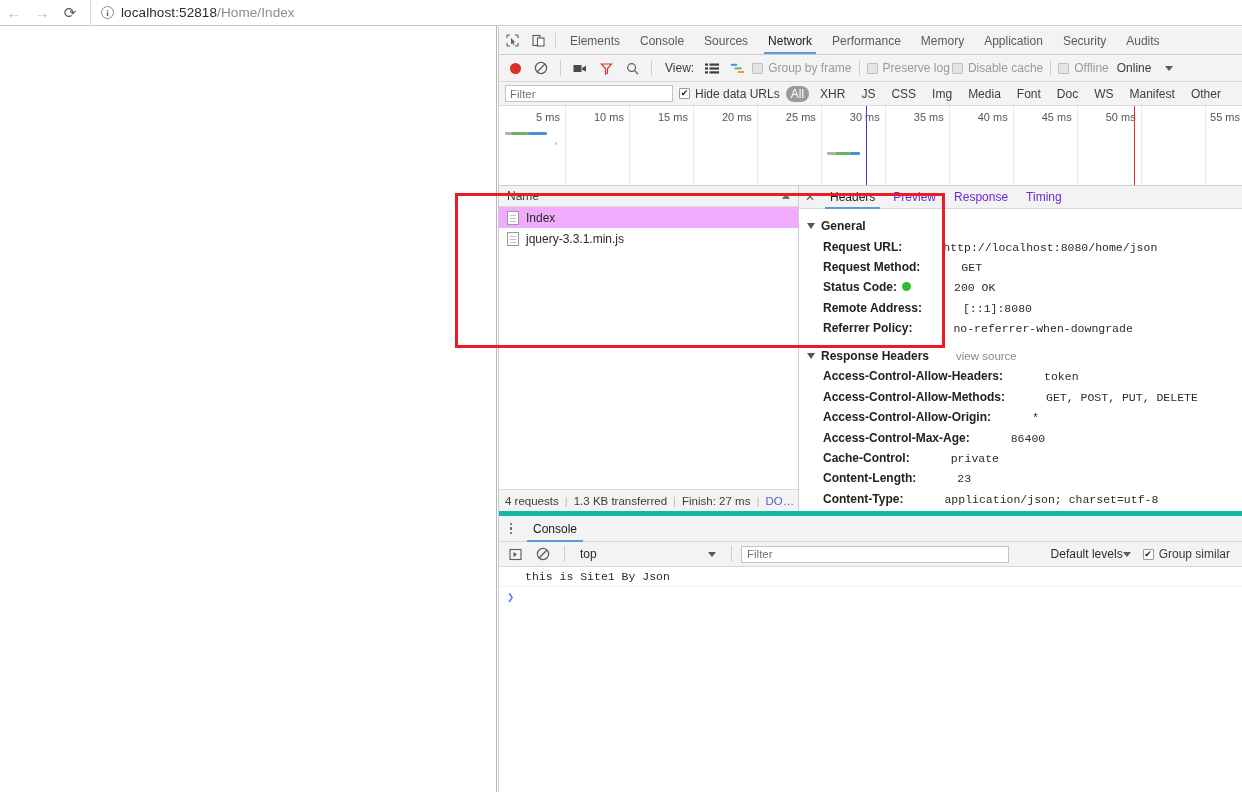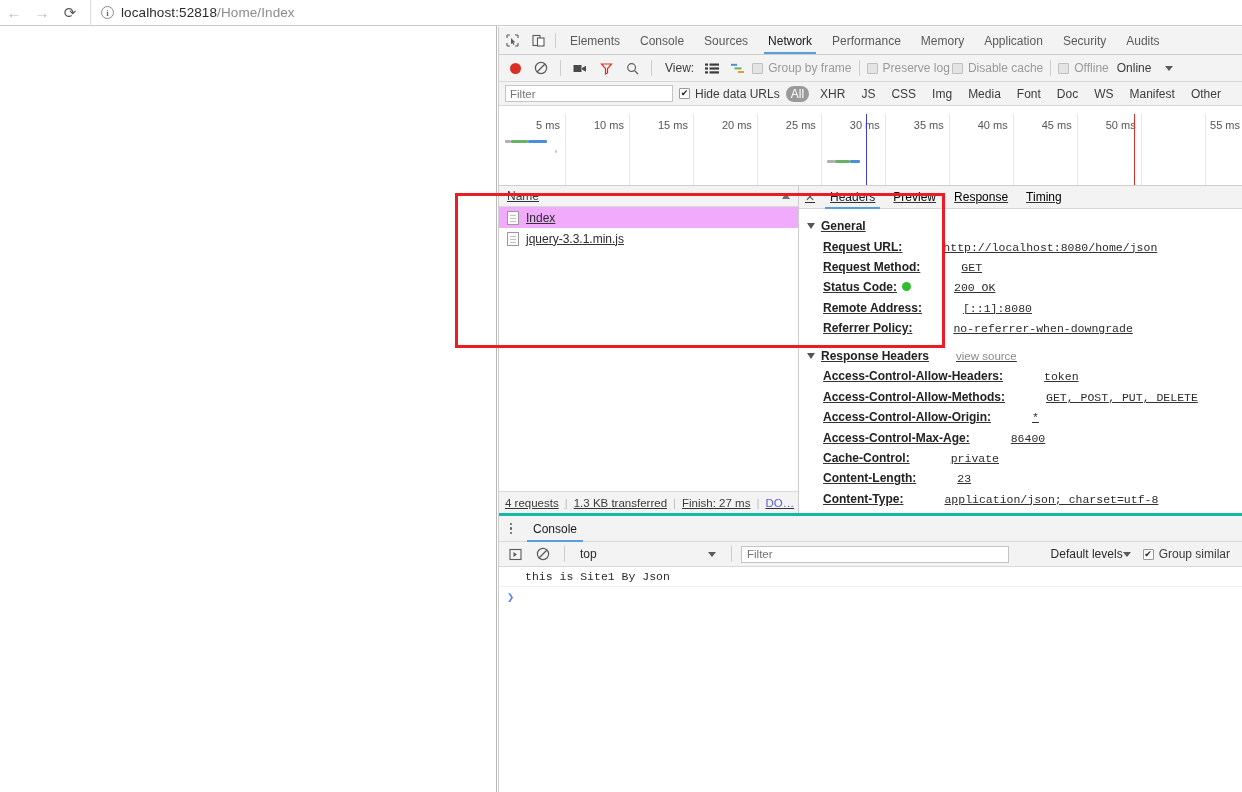--- a/index.html
+++ b/index.html
@@ -117,31 +117,31 @@
     font-size: 12px; color: #3c3c3c; padding: 1px 5px; border-radius: 8px;
     white-space: nowrap;
   }
   .ftype.active { background: #9a9a9a; color: #fff; }
 
   
   .timeline {
     height: 80px; position: relative; background: #fff;
     border-bottom: 1px solid #cfcfcf; overflow: hidden;
   }
-  .tl-grid { position: absolute; inset: 0; margin-top: 8px; }
+  .tl-grid { position: absolute; inset: 0; }
   .tl-div { position: absolute; top: 0; bottom: 0; width: 1px; background: #e8e8e8; }
   .tl-lbl {
     position: absolute; top: 5px; font-size: 11px; color: #555;
     transform: translateX(-100%); padding-right: 5px; white-space: nowrap;
   }
   .tl-bar { position: absolute; height: 3px; border-radius: 1px; }
   .tl-marker { position: absolute; top: 0; bottom: 0; width: 1px; }
 
   
-  .split { display: flex; height: 330px; border-bottom: 3px solid #14b8a6; text-decoration: underline; }
+  .split { display: flex; height: 330px; border-bottom: 5px solid #14b8a6; }
   .pane-left {
     width: 300px; border-right: 1px solid #cdcdcd; display: flex;
     flex-direction: column; background: #fff;
   }
   .reqlist-head {
     height: 21px; background: #f3f3f3; border-bottom: 1px solid #d8d8d8;
     display: flex; align-items: center; padding: 0 8px;
     font-size: 12px; color: #3c3c3c; justify-content: space-between;
   }
   .sort-arrow {
@@ -179,21 +179,21 @@
   .detail-tabs {
     height: 23px; display: flex; align-items: center;
     border-bottom: 1px solid #d8d8d8; background: #f3f3f3;
   }
   .close-x {
     width: 22px; display: flex; align-items: center; justify-content: center;
     color: #5a5a5a; font-size: 12px;
   }
   .d-tab {
     padding: 0 9px; height: 23px; display: flex; align-items: center;
-    font-size: 12px; color: #000000; position: relative; white-space: nowrap;
+    font-size: 12px; color: #6d28d9; position: relative; white-space: nowrap;
   }
   .d-tab.active { color: #1a1a1a; }
   .d-tab.active::after {
     content: ""; position: absolute; left: 4px; right: 4px; bottom: 0;
     height: 2px; background: #5a9ddb;
   }
   .headers-body { flex: 1; overflow: hidden; padding: 6px 0 0 8px; }
   .hsection-title {
     display: flex; align-items: center; gap: 5px; font-size: 12px;
     font-weight: bold; color: #222; margin: 4px 0 4px 0;

